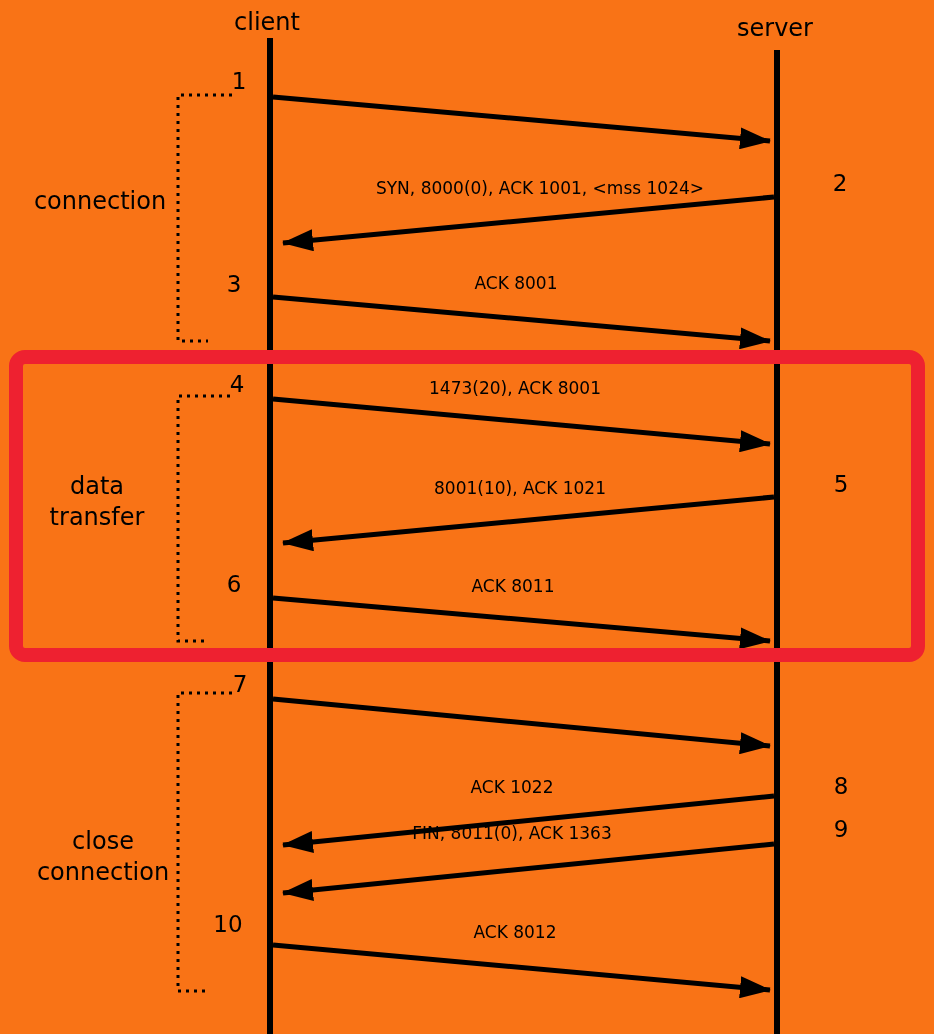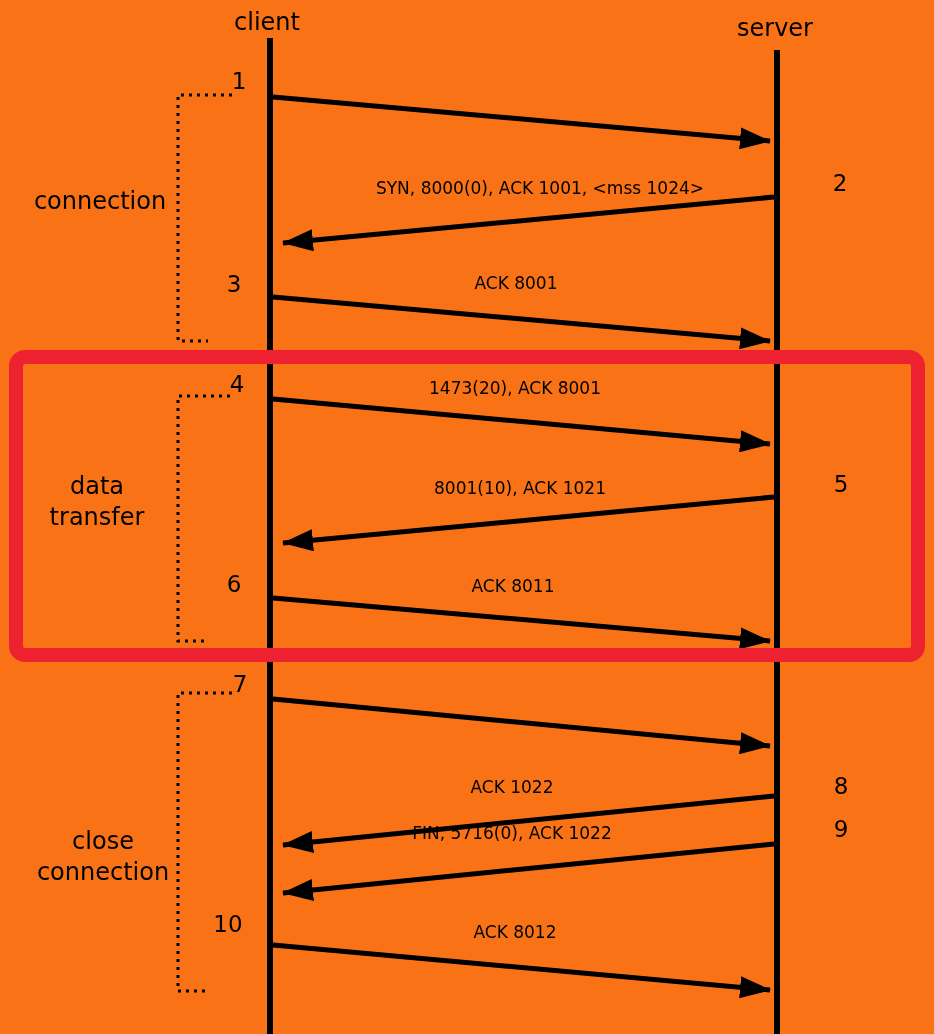--- a/index.html
+++ b/index.html
@@ -74,21 +74,21 @@
     <div>close</div>
     <div>connection</div>
   </div>
 
   <div class="label msg" style="left:540px; top:188px;">SYN, 8000(0), ACK 1001, &lt;mss 1024&gt;</div>
   <div class="label msg" style="left:516px; top:283px;">ACK 8001</div>
   <div class="label msg" style="left:515px; top:388px;">1473(20), ACK 8001</div>
   <div class="label msg" style="left:520px; top:488px;">8001(10), ACK 1021</div>
   <div class="label msg" style="left:513px; top:586px;">ACK 8011</div>
   <div class="label msg" style="left:512px; top:787px;">ACK 1022</div>
-  <div class="label msg" style="left:512px; top:833px;">FIN, 5716(0), ACK 1022</div>
+  <div class="label msg" style="left:512px; top:833px;">FIN, 8011(0), ACK 1363</div>
   <div class="label msg" style="left:515px; top:932px;">ACK 8012</div>
 
   <div class="label num" style="left:239px; top:81px;">1</div>
   <div class="label num" style="left:840px; top:183px;">2</div>
   <div class="label num" style="left:234px; top:284px;">3</div>
   <div class="label num" style="left:237px; top:384px;">4</div>
   <div class="label num" style="left:841px; top:484px;">5</div>
   <div class="label num" style="left:234px; top:584px;">6</div>
   <div class="label num" style="left:240px; top:684px;">7</div>
   <div class="label num" style="left:841px; top:786px;">8</div>

